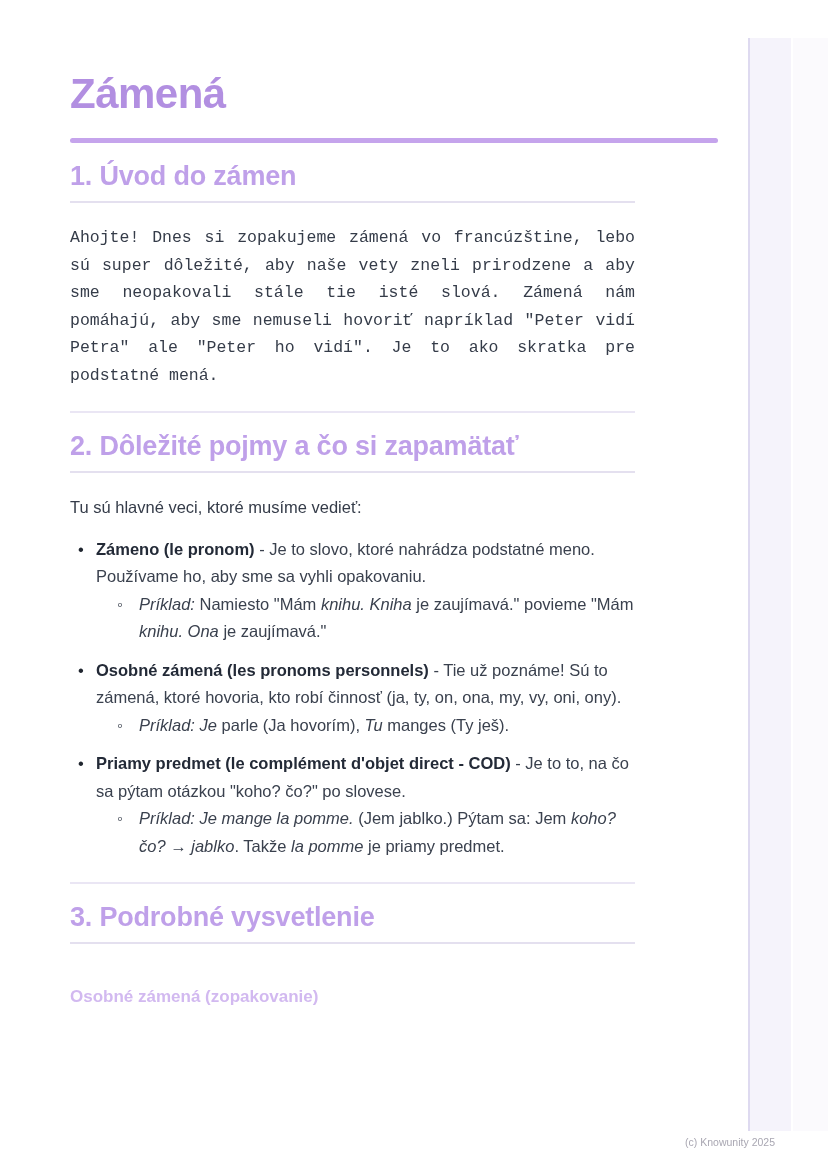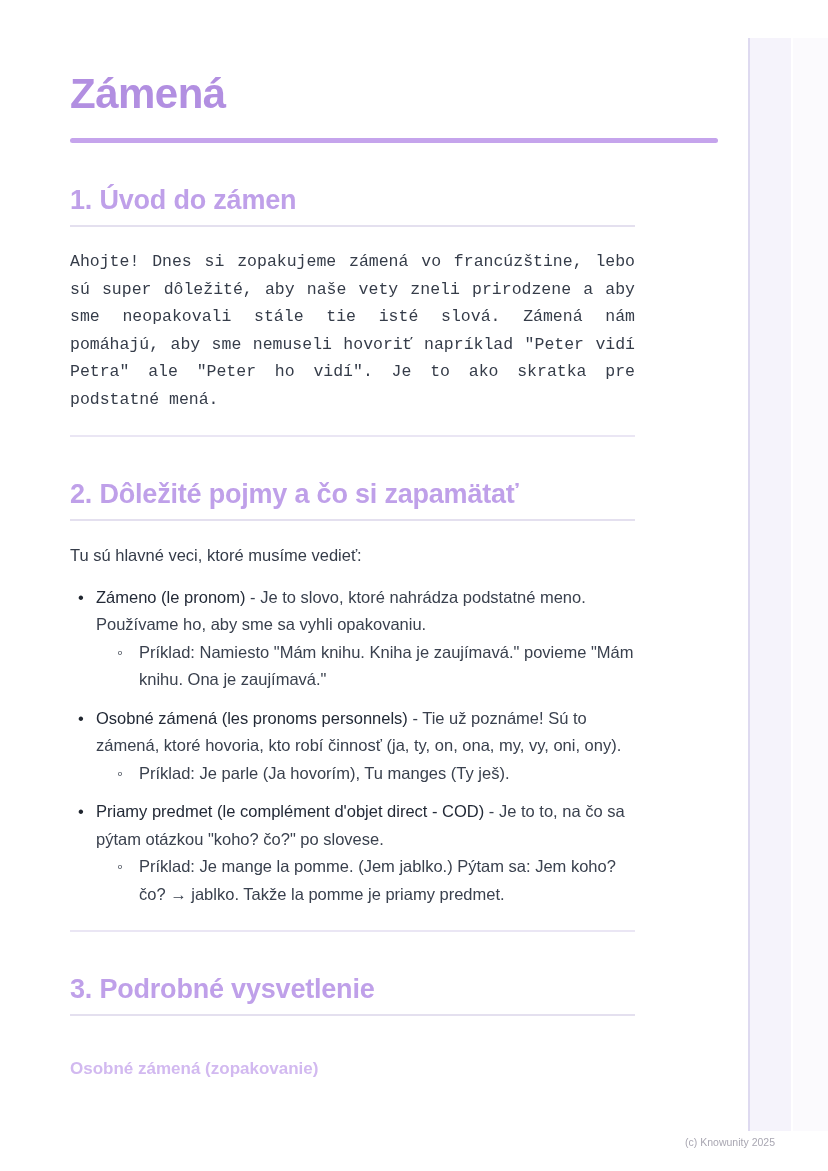--- a/index.html
+++ b/index.html
@@ -16,21 +16,21 @@
   .doc-title {
     font-size: 42px; font-weight: 700; letter-spacing: -0.5px;
     color: #b28fe1; margin: 70px 0 0; line-height: 48px;
   }
   .rule-thick {
     height: 5px; width: 648px; background: #c5a4ec;
     border-radius: 3px; margin-top: 20px;
   }
   .sec-heading {
     font-size: 27px; font-weight: 700; color: #bfa0e9;
-    margin: 40px 0 0; line-height: 34px; letter-spacing: -0.2px;
+    margin: 16px 0 0; line-height: 34px; letter-spacing: -0.2px;
   }
   .rule-thin { height: 2px; width: 565px; background: #e4e0ef; margin-top: 8px; }
   .divider   { height: 2px; width: 565px; background: #eae6f4; margin-top: 22px; }
 
   .body-text {
     font-size: 16.5px; line-height: 27.5px; color: #353c49;
     width: 565px; margin: 21px 0 0;
   }
   .justify { text-align: justify; font-family: Liberation Mono, monospace; }
 
@@ -40,22 +40,22 @@
   }
   ul.concepts > li { position: relative; padding-left: 26px; margin-bottom: 11px; }
   ul.concepts > li::before {
     content: "\2022"; position: absolute; left: 8px; top: 0; color: #20262f;
   }
   ul.examples { list-style: none; margin: 0; padding: 0; }
   ul.examples > li { position: relative; margin-left: 21px; padding-left: 22px; }
   ul.examples > li::before {
     content: "\25E6"; position: absolute; left: 0; top: 0; color: #3a414e;
   }
-  .b { font-weight: 400; color: #232a37; }
-  .i { }
+  .b { font-weight: 700; color: #232a37; }
+  .i { font-style: italic; }
 
   .sub-heading {
     font-size: 17px; font-weight: 700; color: #d2b9f0;
     margin: 38px 0 0; line-height: 30px;
   }
 
   .edge-stripe {
     position: absolute; left: 748px; top: 38px; width: 43px; height: 1093px;
     background: #f5f3fb; border-left: 2px solid #dedaf0;
   }

